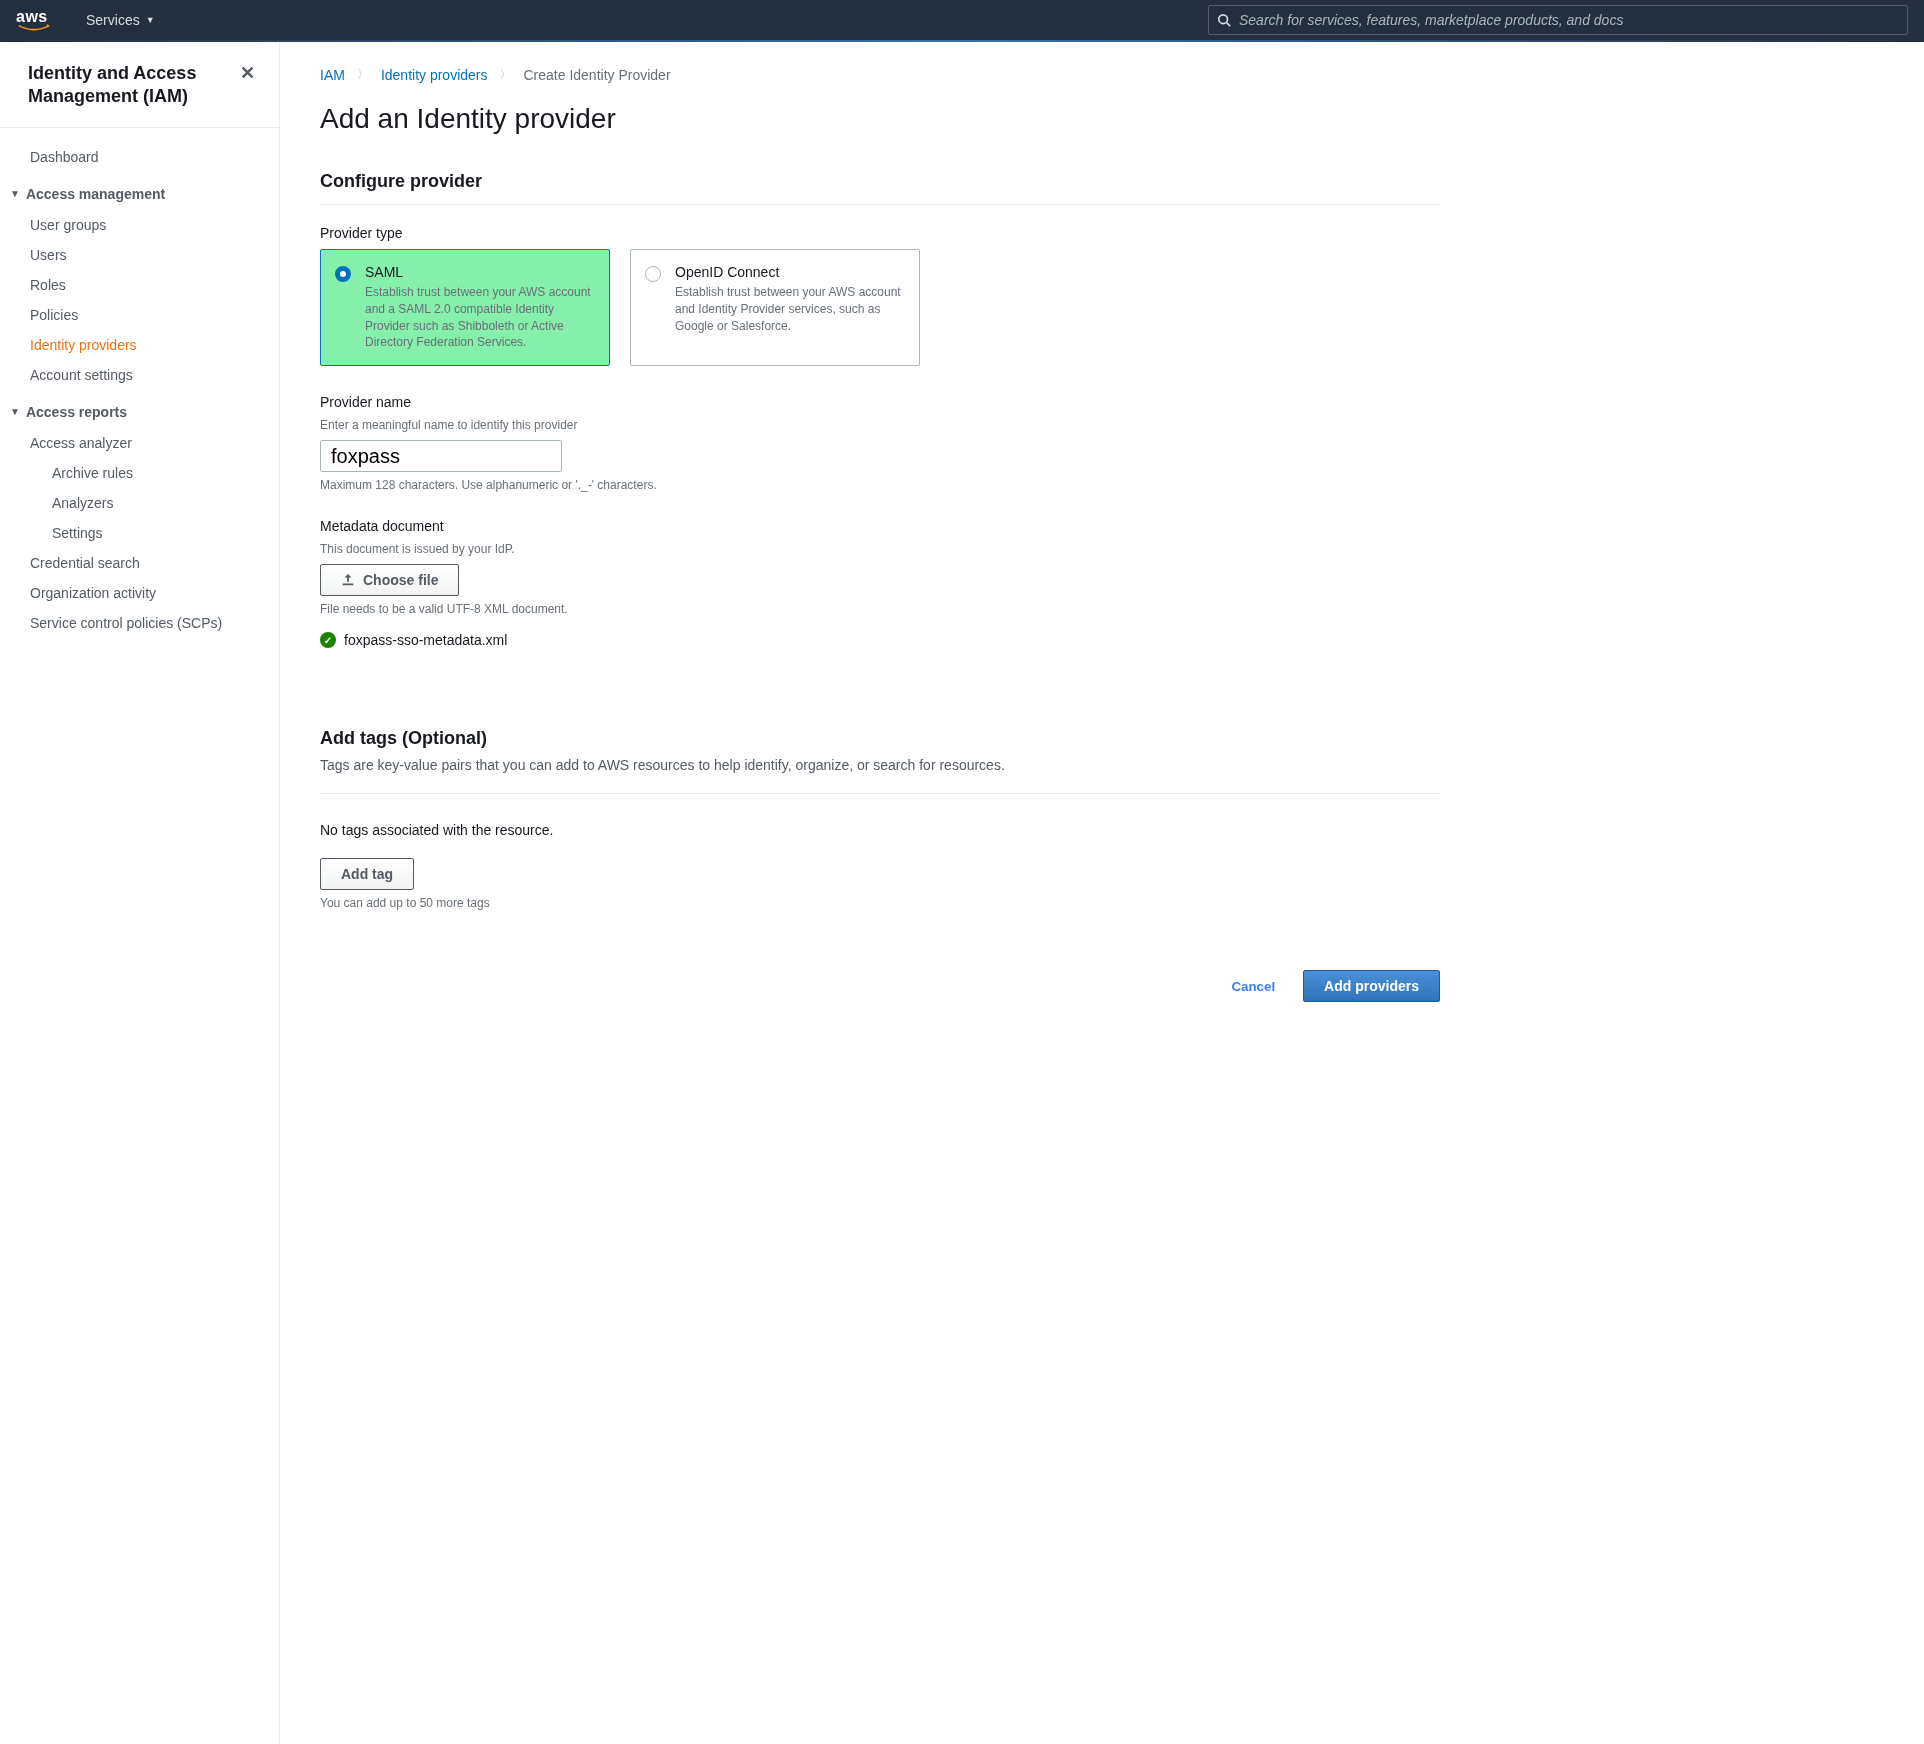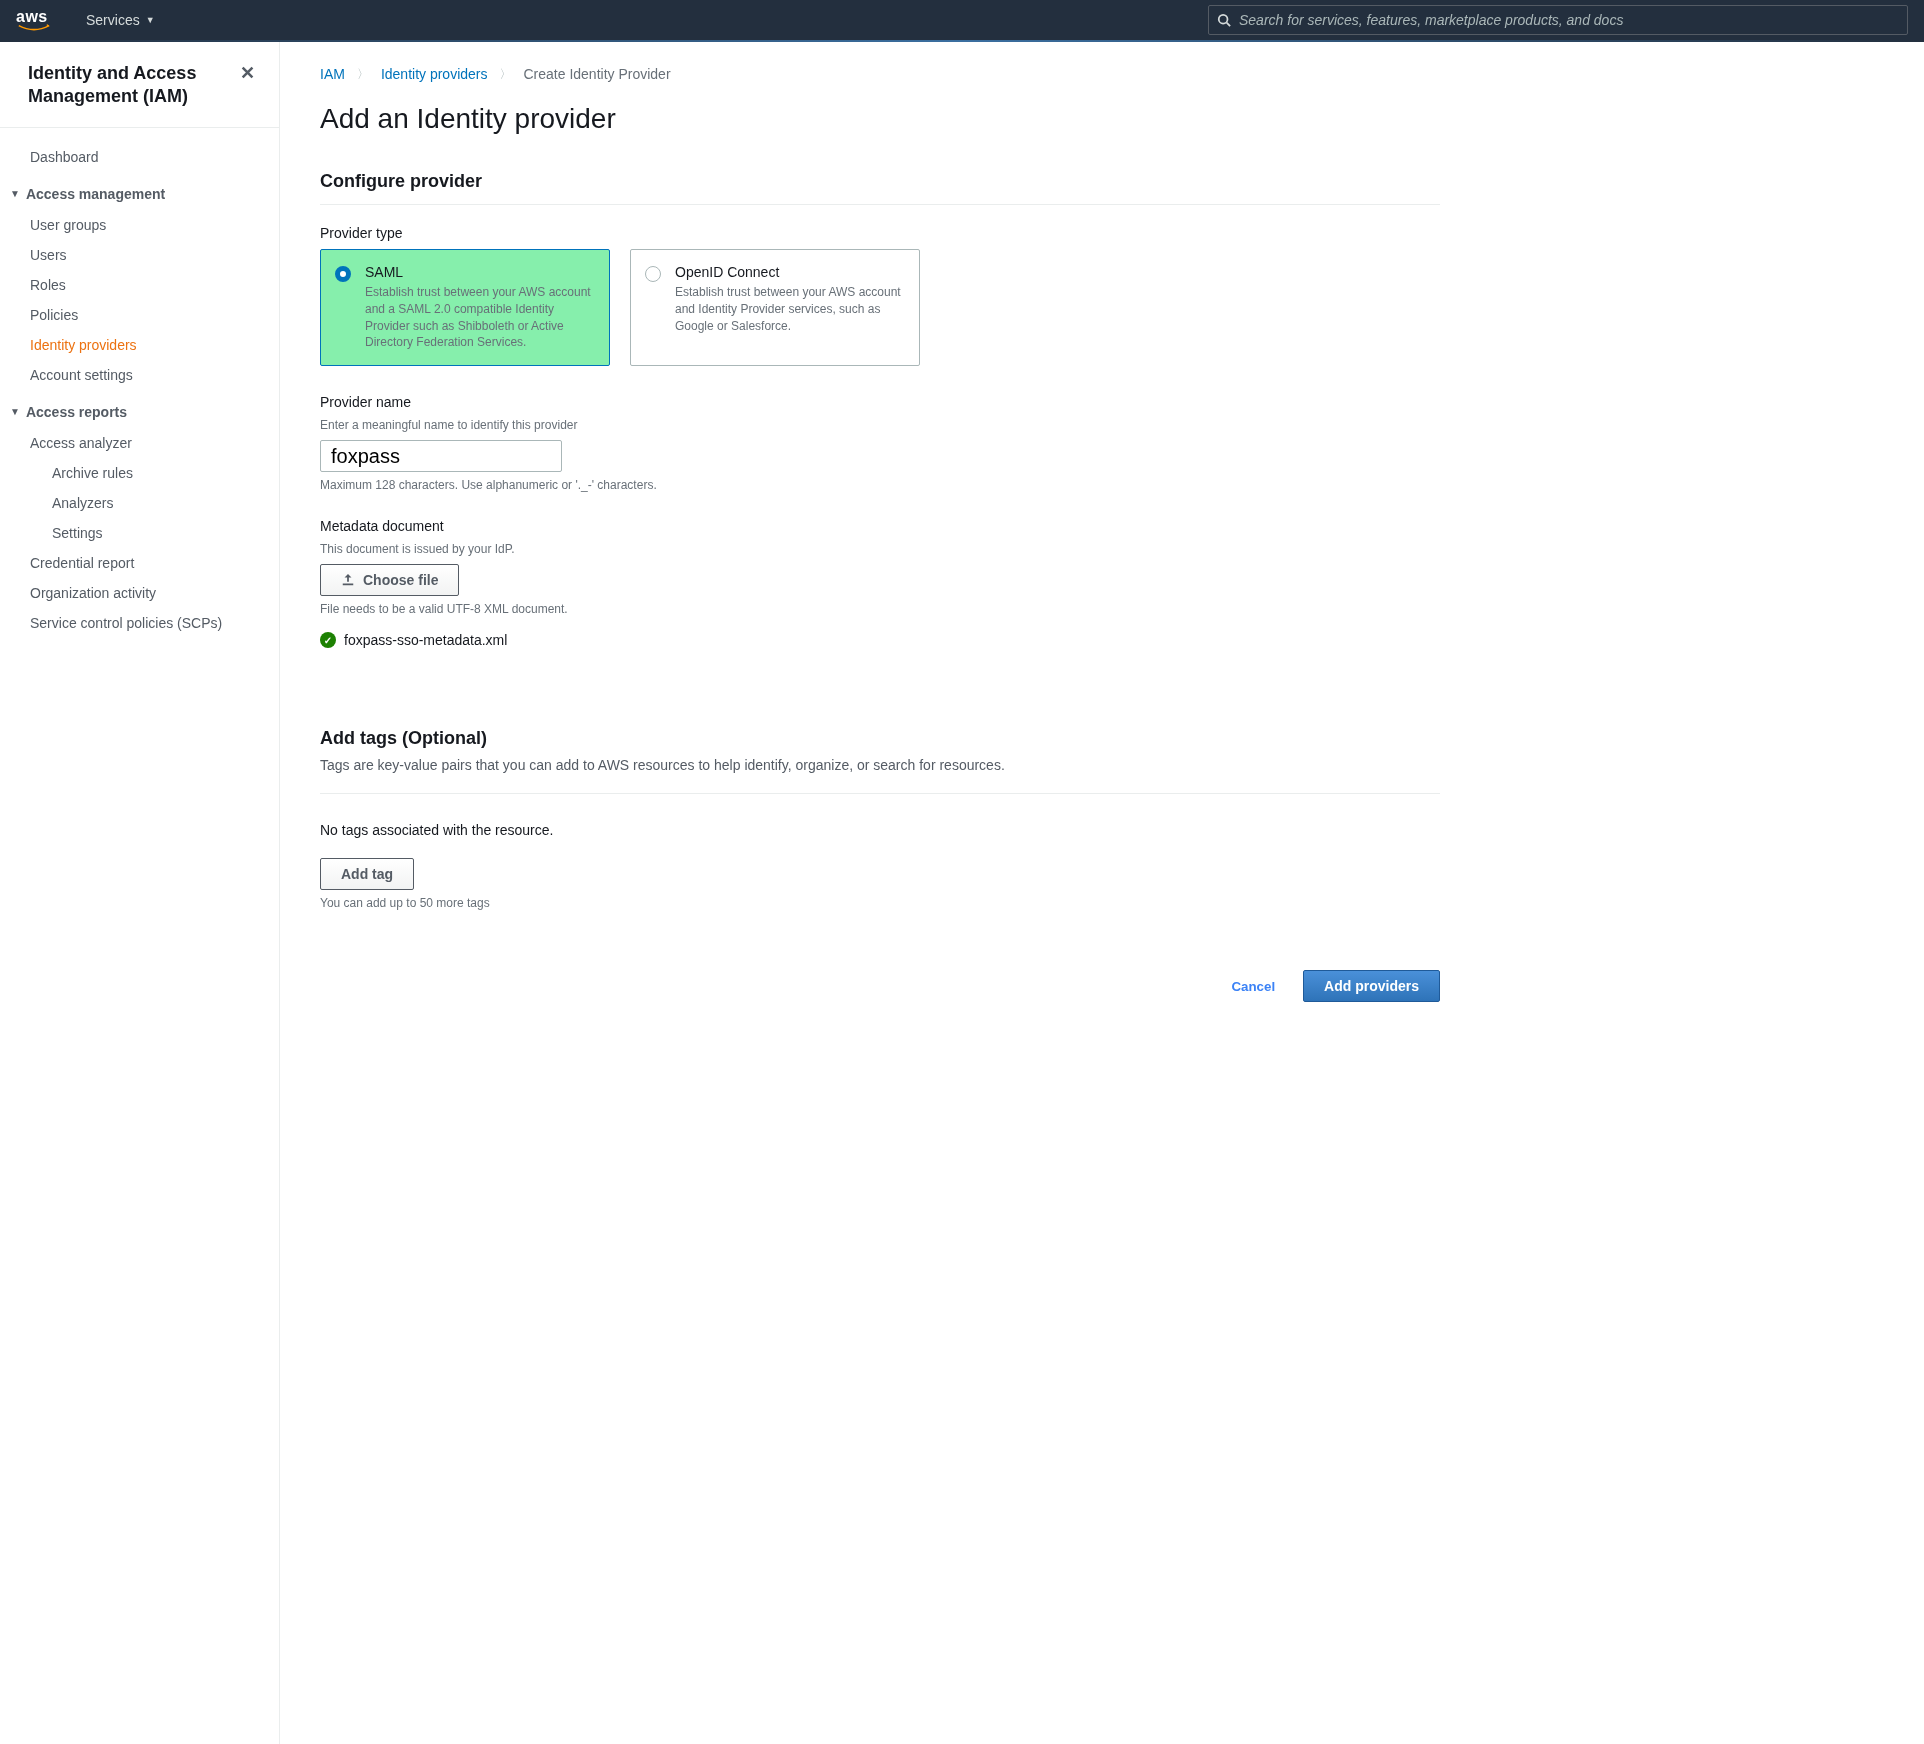--- a/index.html
+++ b/index.html
@@ -28,21 +28,21 @@
     .sidebar-title { font-size: 18px; font-weight: 700; line-height: 1.3; }
     .close-x { font-size: 18px; color: #545b64; cursor: pointer; font-weight: bold; }
     .nav-item { display: block; padding: 7px 10px 7px 30px; color: #545b64; text-decoration: none; cursor: pointer; font-size: 14px; }
     .nav-item.active { color: #ec7211; font-weight: 400; }
     .nav-group-header { display: flex; align-items: center; gap: 6px; padding: 14px 10px 8px 10px; font-weight: 700; color: #545b64; font-size: 14px; cursor: pointer; }
     .nav-group-header .caret { font-size: 10px; color: #545b64; }
     .nav-sub .nav-item { padding-left: 52px; }
     
     
     .main { flex: 1; padding: 24px 40px 40px 40px; max-width: 1200px; }
-    .breadcrumb { display: flex; gap: 12px; font-size: 14px; margin-bottom: 20px; }
+    .breadcrumb { display: flex; align-items: center; gap: 12px; font-size: 14px; margin-bottom: 20px; }
     .breadcrumb a { color: #0073bb; text-decoration: none; cursor: pointer; }
     .breadcrumb .sep { color: #aab7b8; font-size: 12px; }
     .breadcrumb .current { color: #687078; }
     h1 { font-size: 28px; font-weight: 400; margin-bottom: 36px; }
     
     .section-title { font-size: 18px; font-weight: 700; padding-bottom: 12px; border-bottom: 1px solid #eaeded; margin-bottom: 20px; }
     .section-desc { color: #545b64; font-size: 14px; margin-top: -16px; margin-bottom: 20px; }
     
     .field-label { font-size: 14px; color: #16191f; margin-bottom: 8px; }
     .field-hint { font-size: 12px; color: #687078; margin-bottom: 8px; }
@@ -128,21 +128,21 @@
     <div class="nav-group-header">
       <span class="caret">▼</span>
       <span>Access reports</span>
     </div>
     <a class="nav-item">Access analyzer</a>
     <div class="nav-sub">
       <a class="nav-item">Archive rules</a>
       <a class="nav-item">Analyzers</a>
       <a class="nav-item">Settings</a>
     </div>
-    <a class="nav-item">Credential report</a>
+    <a class="nav-item">Credential search</a>
     <a class="nav-item">Organization activity</a>
     <a class="nav-item">Service control policies (SCPs)</a>
   </div>
 
   <div class="main">
     <div class="breadcrumb">
       <a>IAM</a>
       <span class="sep">〉</span>
       <a>Identity providers</a>
       <span class="sep">〉</span>

